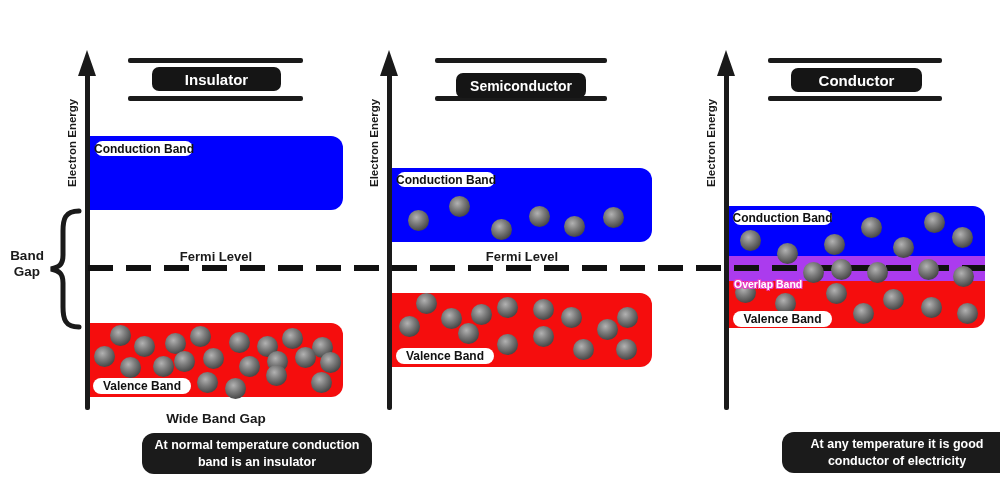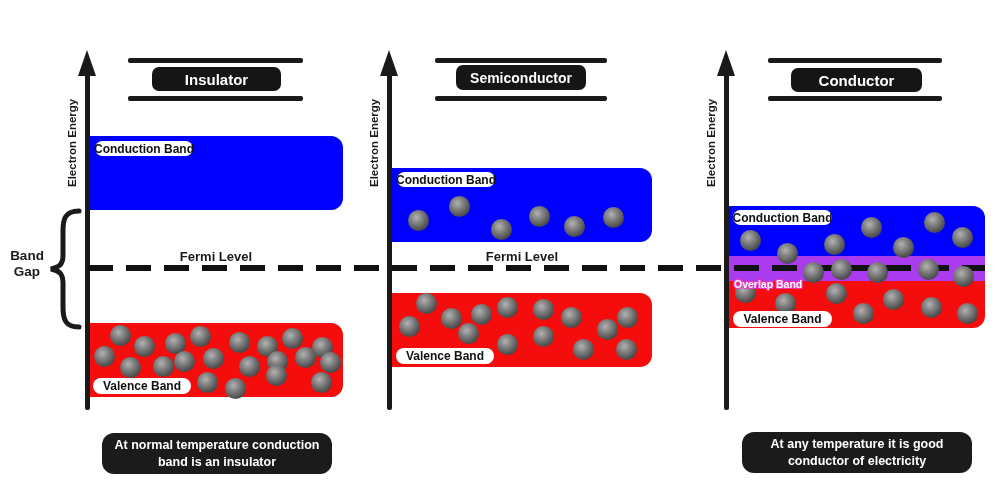--- a/index.html
+++ b/index.html
@@ -66,21 +66,21 @@
     position:absolute; width:21px; height:21px; border-radius:50%;
     background:radial-gradient(circle at 40% 35%, #b2b2b2 0%, #7d7d7d 35%, #4a4a4a 72%, #383838 100%);
   }
   
   .gap-label {
     position:absolute; text-align:center; font-size:13.5px; font-weight:bold; color:#1a1a1a;
   }
   .caption {
     position:absolute; background:#1b1b1b; border-radius:12px; color:#fff;
     display:flex; align-items:center; justify-content:center; text-align:center;
-    font-size:12.5px; font-weight:bold; line-height:1.35; white-space:pre-line; z-index:2;
+    font-size:12.5px; font-weight:bold; line-height:1.35; white-space:pre-line; z-index:2;margin-left:40px;
   }
 </style>
 </head>
 <body>
 
 <div id="stage">
 
 
   <div class="axis-arrow" style="left:78px; top:50px;"></div>
   <div class="axis-line" style="left:85px; top:72px; height:338px;"></div>
@@ -95,29 +95,30 @@
   <div class="band band-blue" style="left:88px; top:136px; width:255px; height:74px;"></div>
   <div class="pill" style="left:95px; top:141px; width:98px; height:15px;">
     <span>Conduction Band</span>
   </div>
 
   <div class="band band-red" style="left:88px; top:323px; width:255px; height:74px;"></div>
   <div class="pill" style="left:93px; top:378px; width:98px; height:16px;">
     <span>Valence Band</span>
   </div>
 
+  <div class="gap-label" style="left:88px; top:411px; width:256px;">Wide Band Gap</div>
   <div class="caption" style="left:102px; top:433px; width:230px; height:41px;">At normal temperature conduction
 band is an insulator</div>
 
   <div class="axis-arrow" style="left:380px; top:50px;"></div>
   <div class="axis-line" style="left:387px; top:72px; height:338px;"></div>
   <div class="axis-label" style="left:368px; top:95px;">Electron Energy</div>
 
   <div class="hline" style="left:435px; top:58px; width:172px;"></div>
-  <div class="hbox" style="left:456px; top:65px; width:130px; height:25px; font-size:14px;">
+  <div class="hbox" style="left:456px; top:73px; width:130px; height:25px; font-size:14px;">
     <span>Semiconductor</span>
   </div>
   <div class="hline" style="left:435px; top:96px; width:172px;"></div>
 
   <div class="band band-blue" style="left:390px; top:168px; width:262px; height:74px;"></div>
   <div class="pill" style="left:397px; top:172px; width:98px; height:15px;">
     <span>Conduction Band</span>
   </div>
 
   <div class="band band-red" style="left:390px; top:293px; width:262px; height:74px;"></div>

